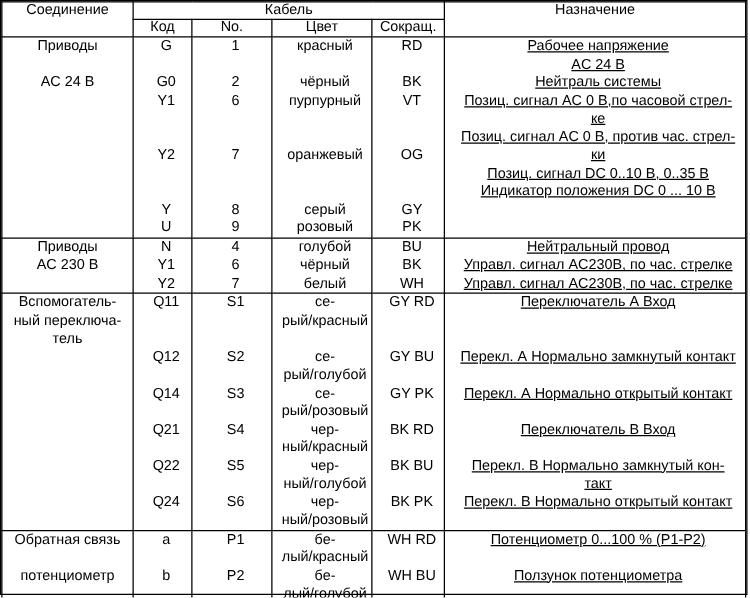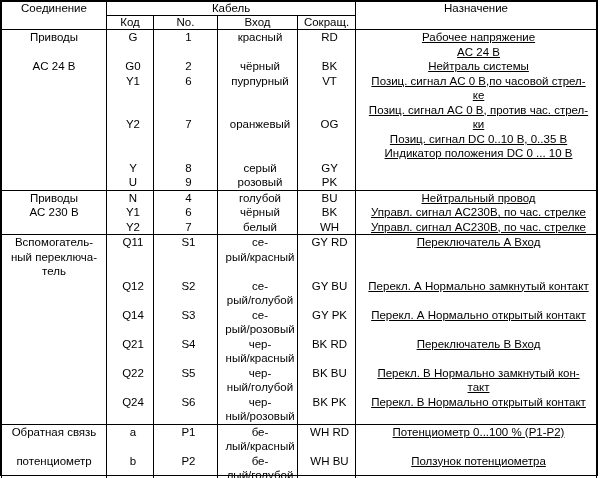--- a/index.html
+++ b/index.html
@@ -94,21 +94,21 @@
     </colgroup>
     <thead>
       <tr>
         <th class="hdr-cell hdr-conn" rowspan="2">Соединение</th>
         <th class="hdr-cell hdr-group" colspan="4">Кабель</th>
         <th class="hdr-cell hdr-purpose" rowspan="2">Назначение</th>
       </tr>
       <tr>
         <th class="hdr-cell hdr-sub">Код</th>
         <th class="hdr-cell hdr-sub">No.</th>
-        <th class="hdr-cell hdr-sub">Вход</th>
+        <th class="hdr-cell hdr-sub">Цвет</th>
         <th class="hdr-cell hdr-sub">Сокращ.</th>
       </tr>
     </thead>
     <tbody>
       <tr>
         <td class="blk-name">Приводы
 
 AC 24 В</td>
         <td class="lines codecol">G
 

